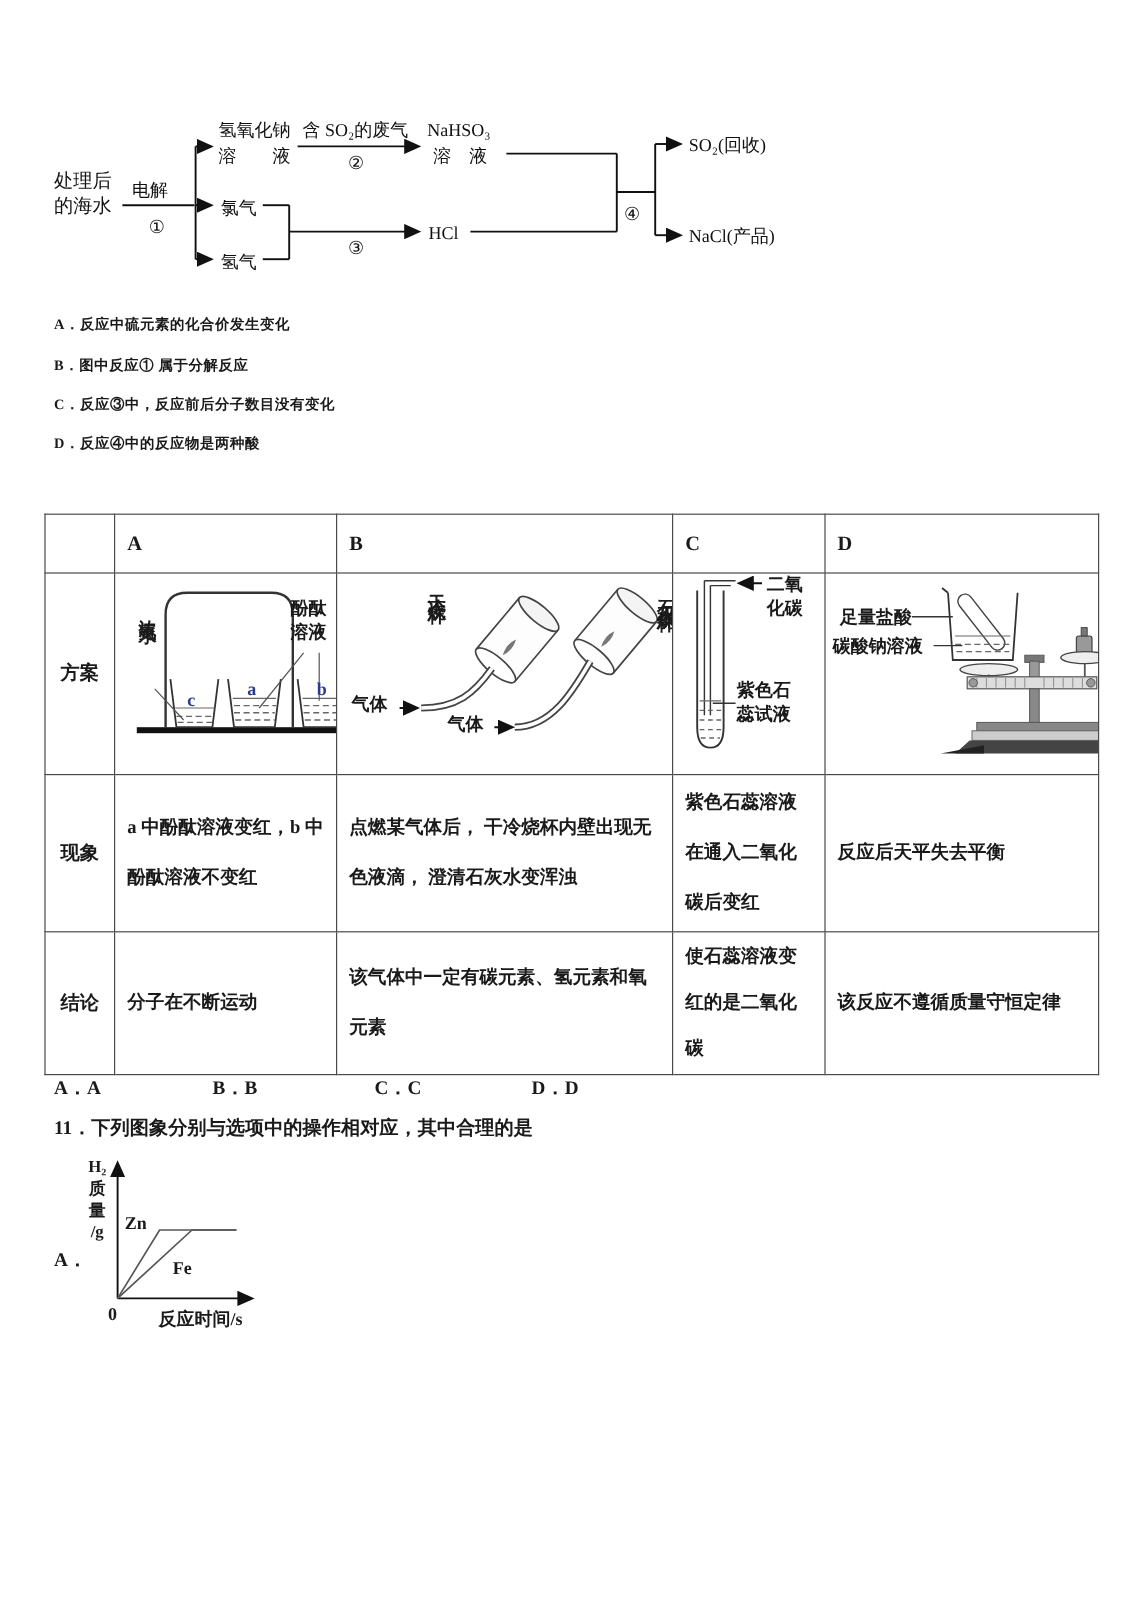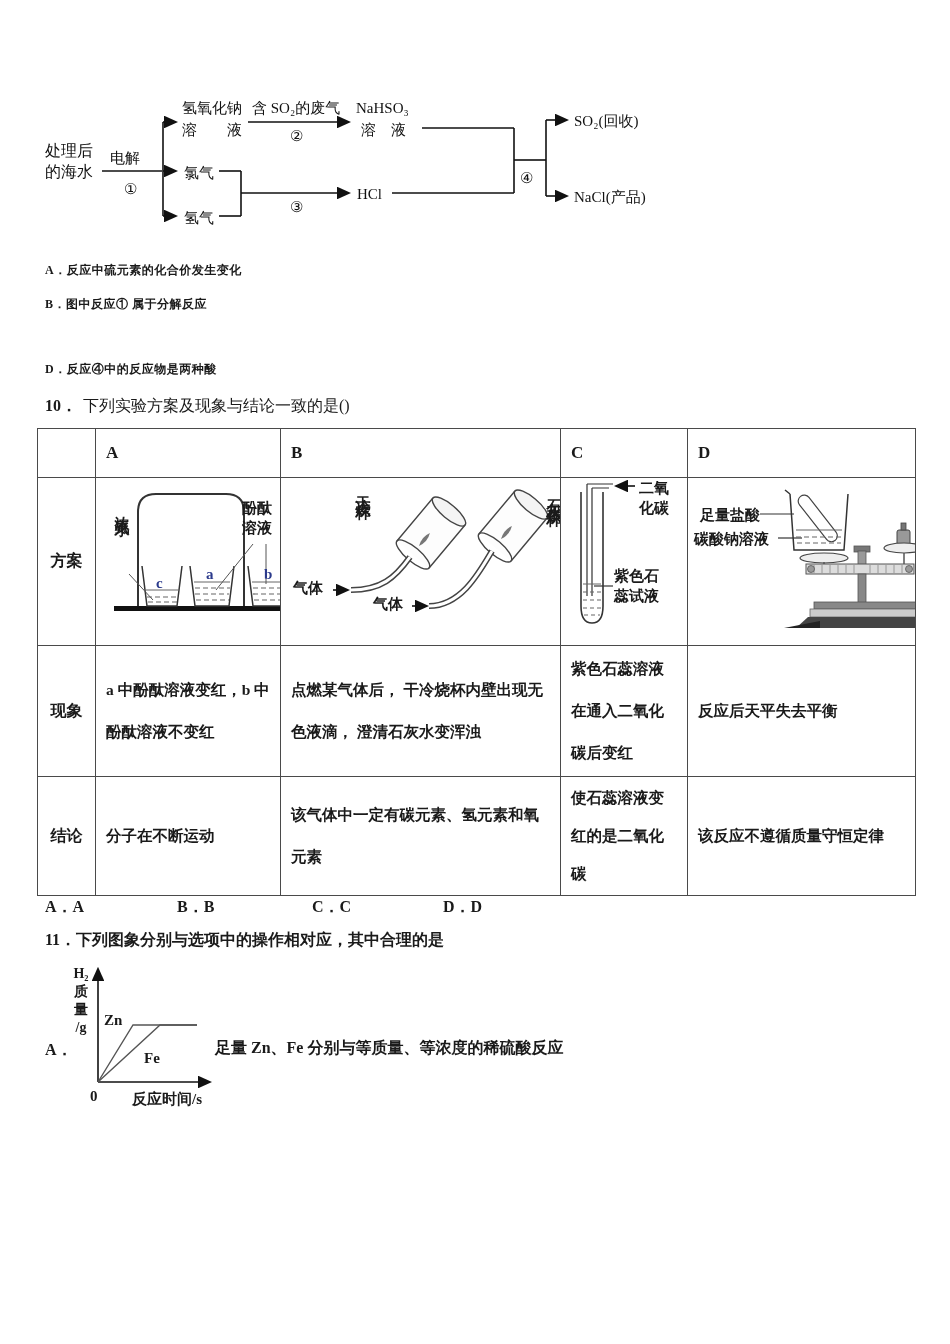--- a/index.html
+++ b/index.html
@@ -89,25 +89,23 @@
     <text class="ft" x="184" y="223">氢气</text>
     <text class="ft" x="290" y="212">③</text>
     <text class="ft" x="357" y="199">HCl</text>
     <text class="ft" x="520" y="183">④</text>
     <text class="ft" x="574" y="126">SO₂(回收)</text>
     <text class="ft" x="574" y="202">NaCl(产品)</text>
   </svg>
 
   <div class="q9opt" style="top:262px;">A．反应中硫元素的化合价发生变化</div>
   <div class="q9opt" style="top:296px;">B．图中反应① 属于分解反应</div>
+  <div class="q9opt" style="top:329px;">C．反应③中，反应前后分子数目没有变化</div>
   <div class="q9opt" style="top:361px;">D．反应④中的反应物是两种酸</div>
 
-  <div class="q10stem">
-    <span class="num">10．</span><span>下列实验方案及现象与结论一致的是()</span>
-  </div>
 
   <table class="expt">
     <colgroup>
       <col style="width:58px">
         <col style="width:185px">
         <col style="width:280px">
         <col style="width:127px">
         <col style="width:228px">
     </colgroup>
     <tbody>
@@ -302,16 +300,15 @@
     <div class="ycol">
       <div>H₂</div>
       <div>质</div>
       <div>量</div>
       <div>/g</div>
     </div>
     <div class="glab" style="left:64px;top:52px;font-weight:bold;">Zn</div>
     <div class="glab" style="left:104px;top:90px;font-weight:bold;">Fe</div>
     <div class="glab" style="left:50px;top:128px;font-weight:bold;">0</div>
     <div class="glab" style="left:92px;top:130px;font-weight:bold;">反应时间/s</div>
-    <div class="gdesc">足量 Zn、Fe 分别与等质量、等浓度的稀硫酸反应</div>
   </div>
 
 </div>
 
 </body></html>

